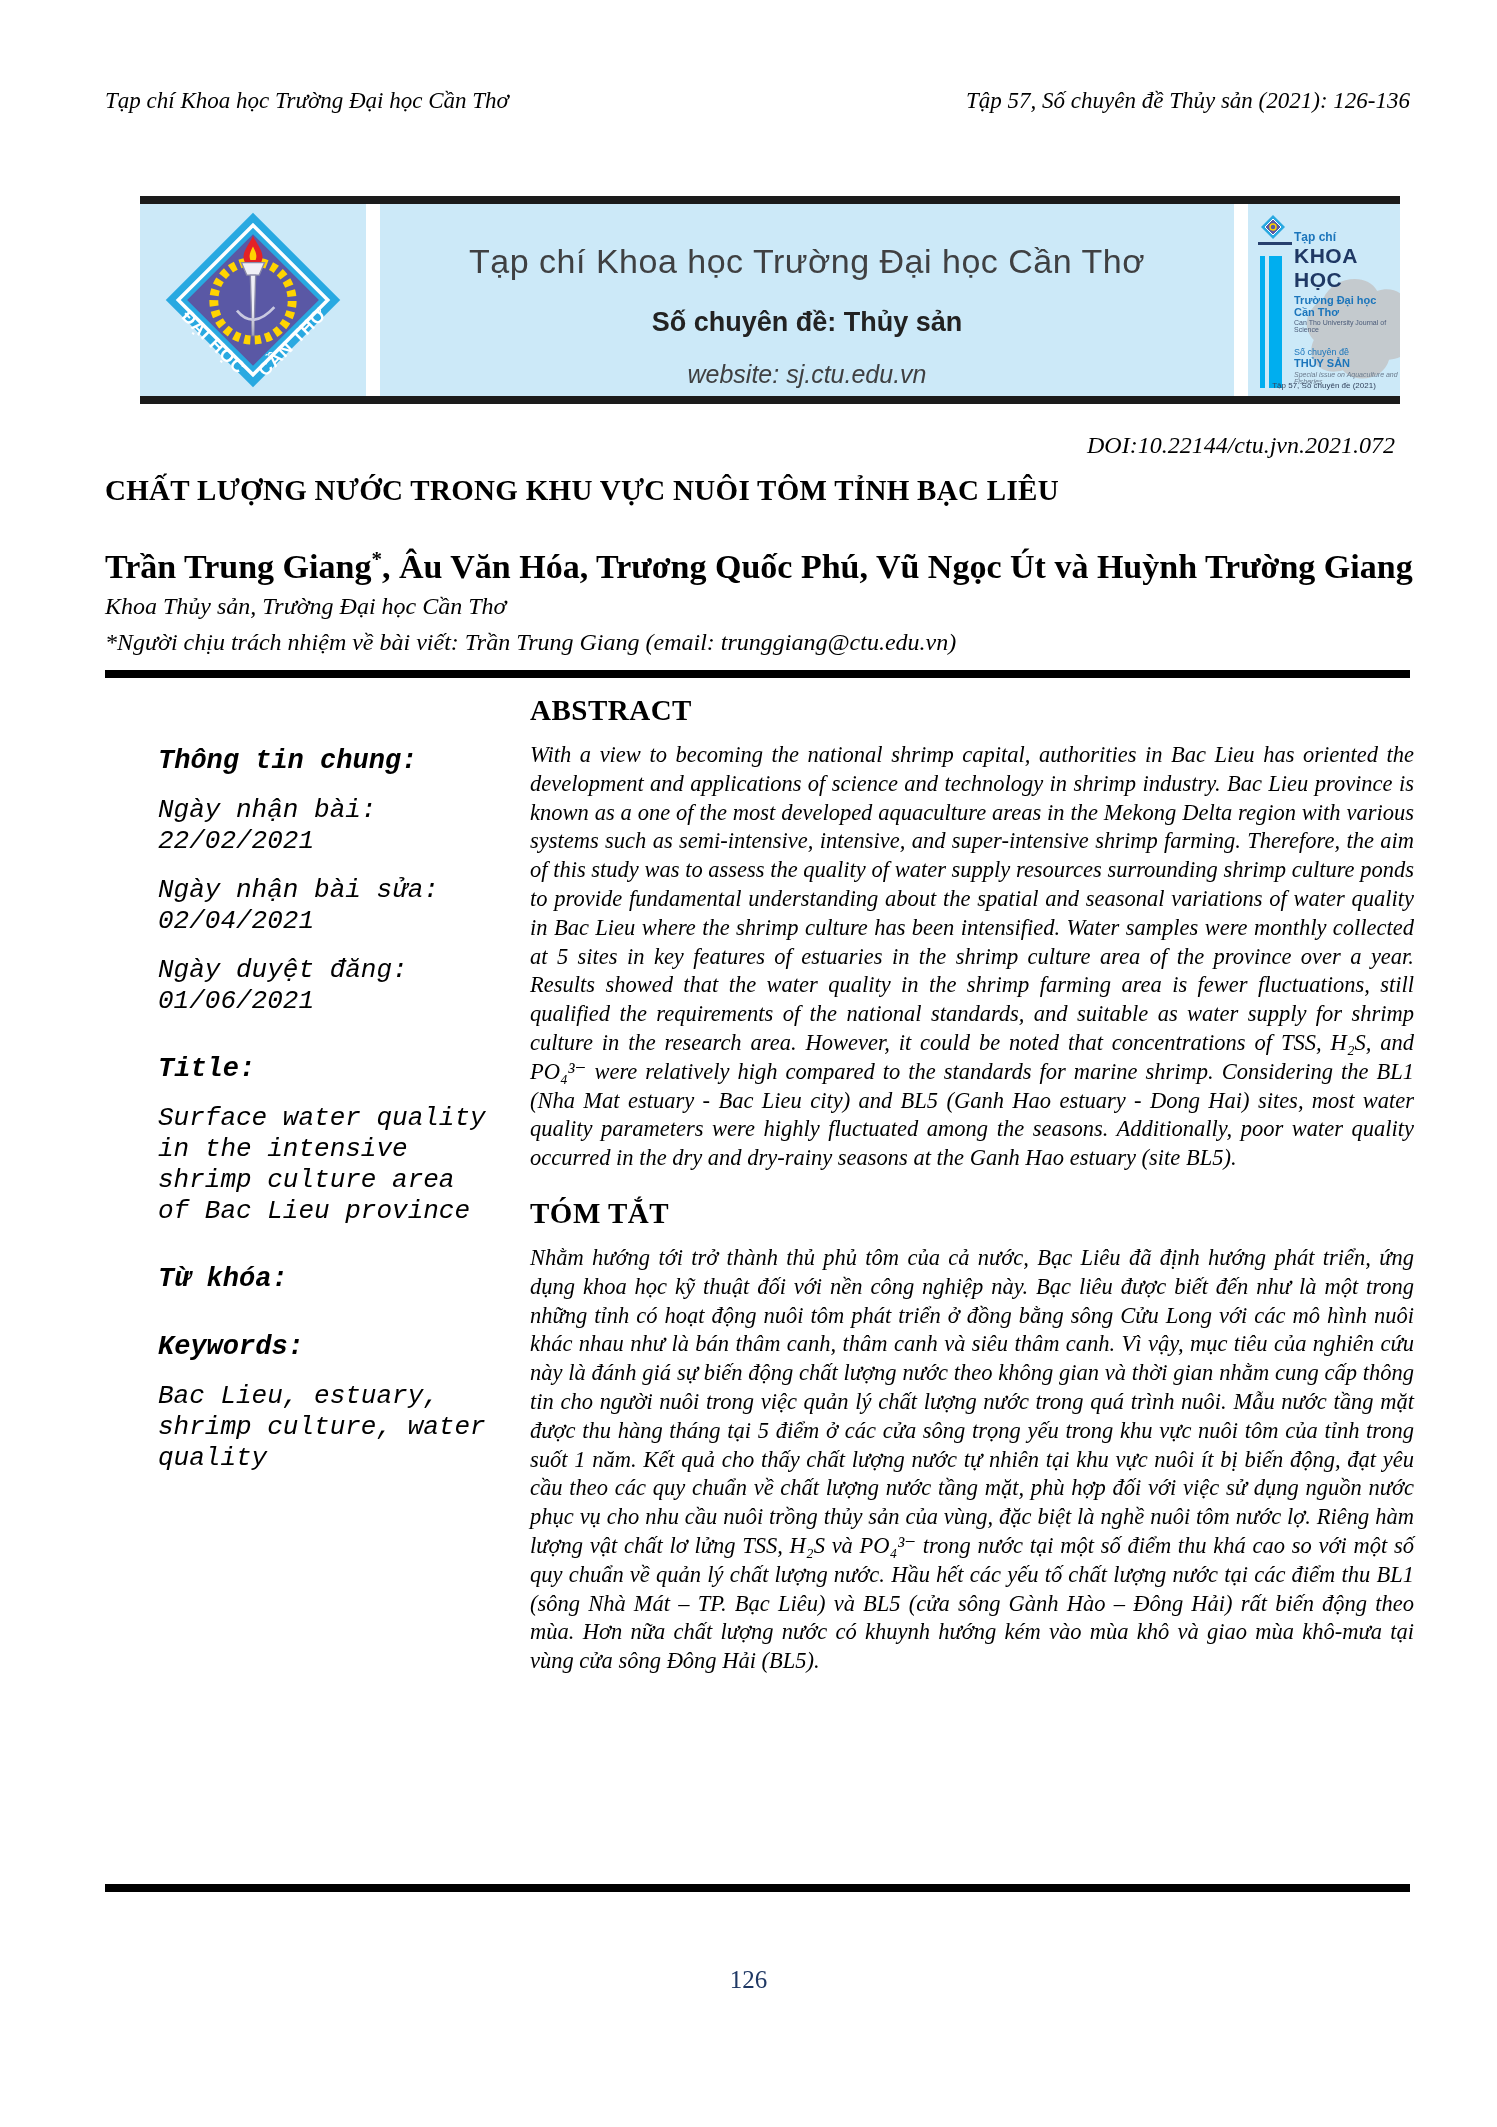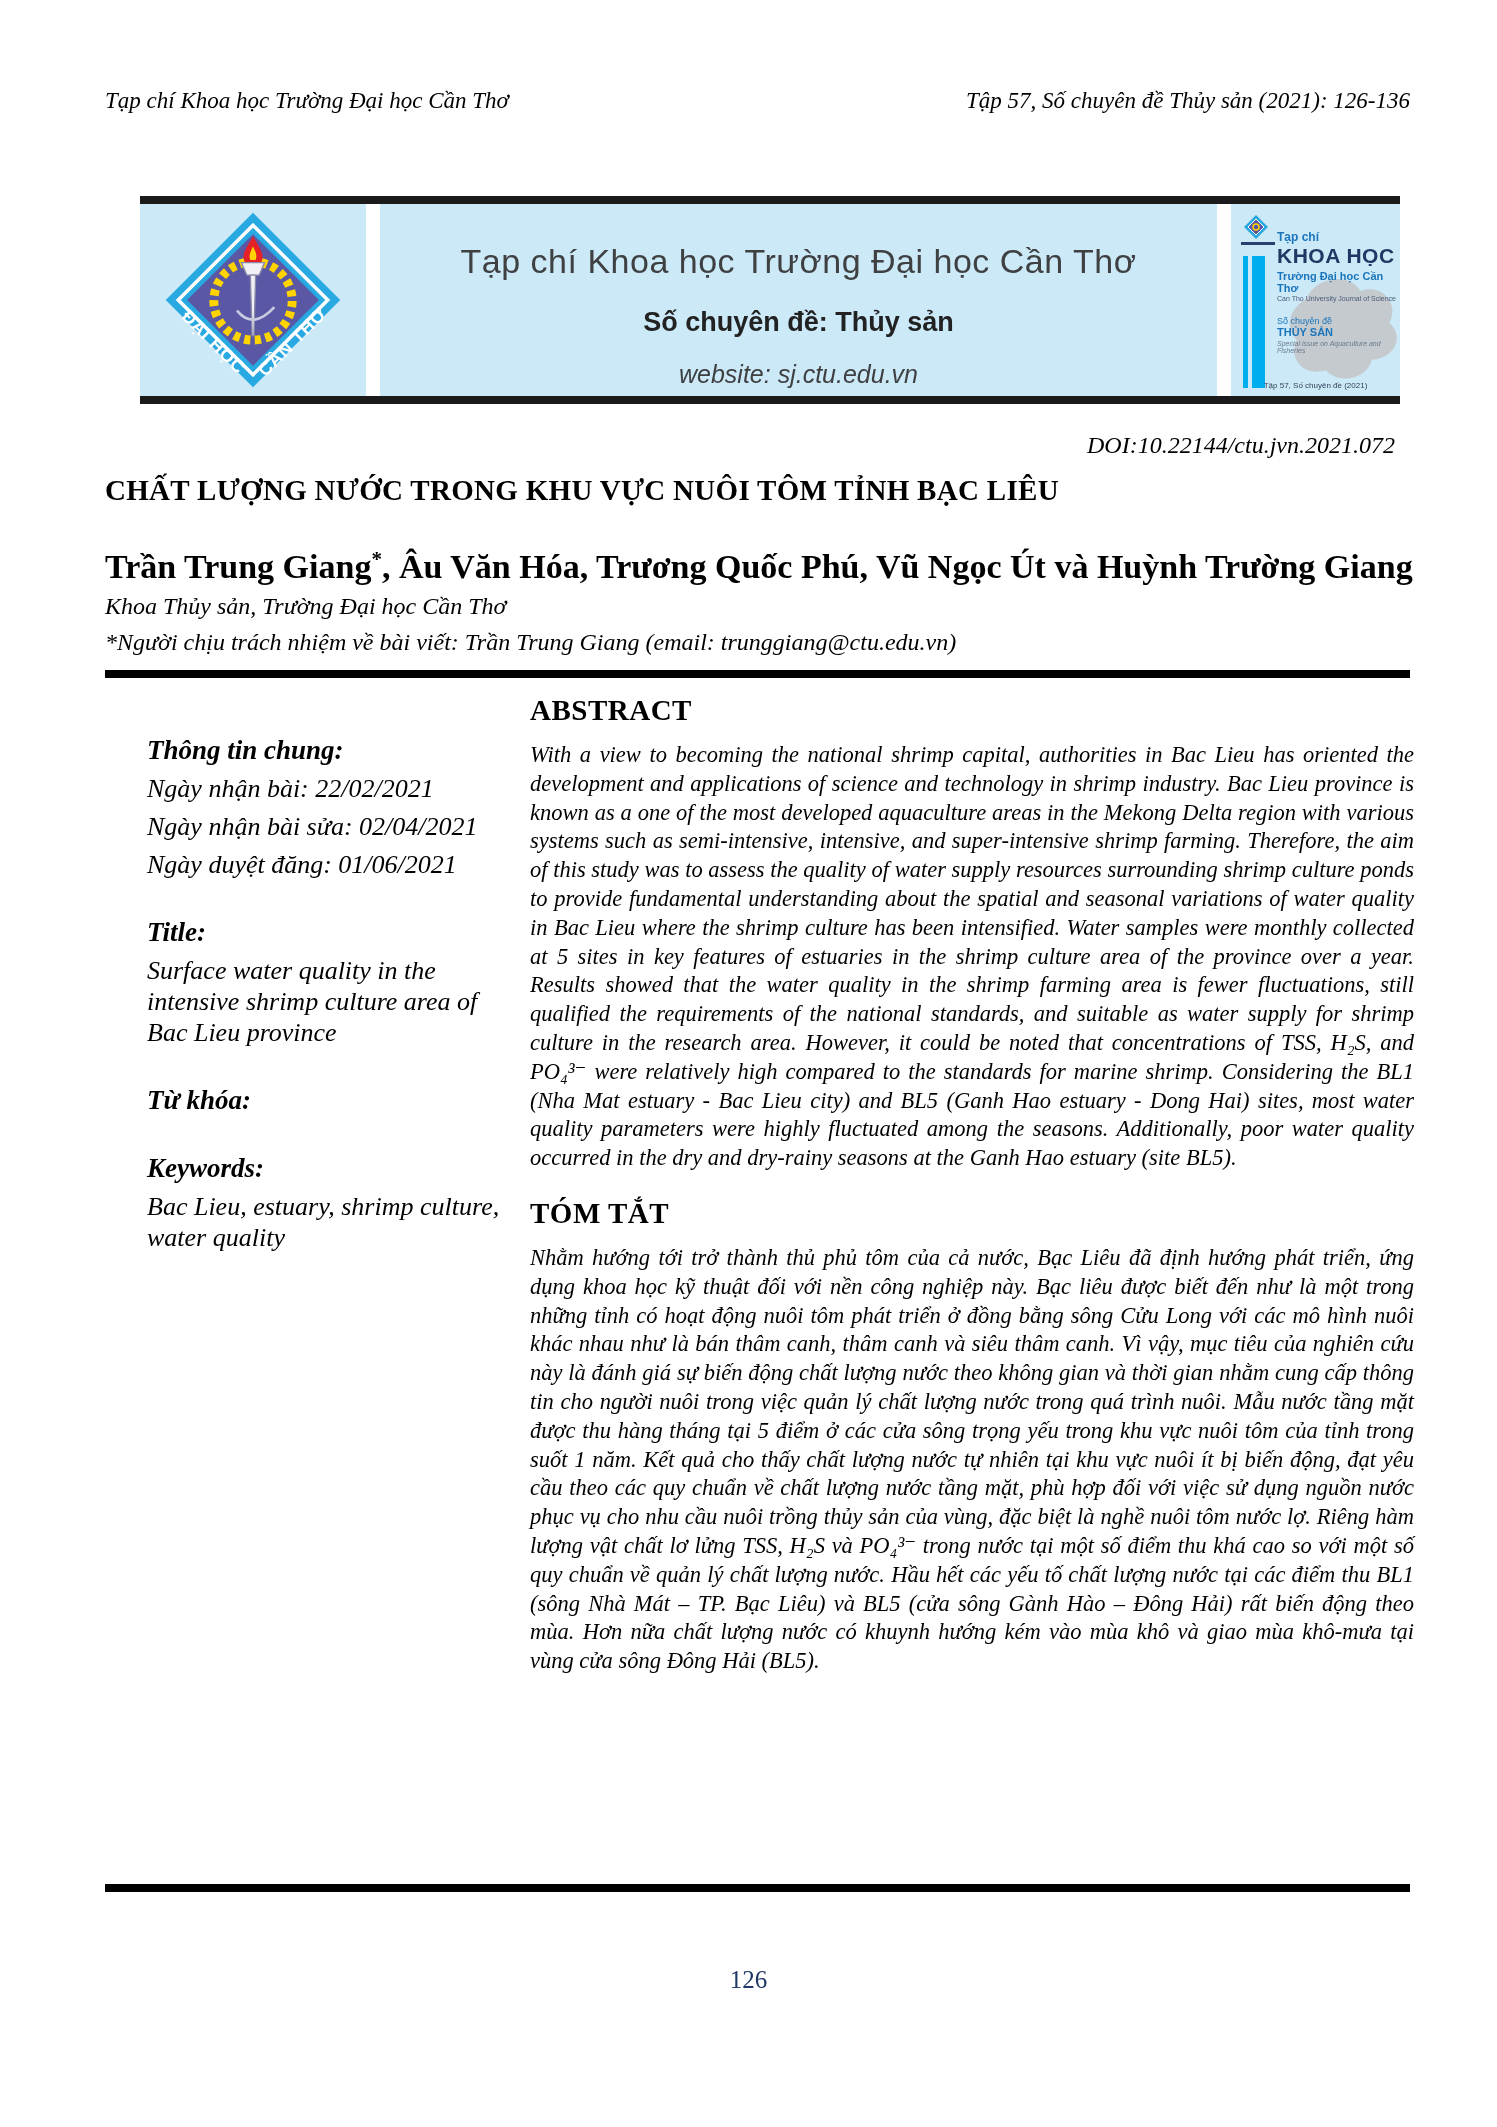--- a/index.html
+++ b/index.html
@@ -12,21 +12,21 @@
 
   
   .banner{position:absolute;top:196px;left:140px;width:1260px;height:208px;box-sizing:border-box;
           border-top:8px solid #1b1b1b;border-bottom:8px solid #1b1b1b;background:#fff;display:flex;}
   .banner-cell{background:#cce9f8;height:100%;}
   .logo-cell{width:226px;display:flex;align-items:center;justify-content:center;}
   .mid-cell{flex:1;margin:0 14px;text-align:center;font-family:"Liberation Sans","DejaVu Sans",sans-serif;}
   .banner-title{margin-top:38px;font-size:34px;line-height:38px;color:#3f4042;letter-spacing:0.5px;}
   .banner-subtitle{margin-top:28px;font-size:27px;line-height:29px;font-weight:bold;color:#222;}
   .banner-website{margin-top:24px;font-size:25px;line-height:26px;font-style:italic;color:#3f4042;}
-  .cover-cell{width:169px;position:relative;overflow:hidden;}
+  .cover-cell{width:152px;position:relative;overflow:hidden;}
 
   
   .cover-logo{position:absolute;top:10px;left:12px;}
   .cover-microbar{position:absolute;top:38px;left:10px;width:34px;height:3px;background:#27406e;}
   .stripe{position:absolute;top:52px;bottom:8px;background:#00aeef;}
   .stripe-a{left:12px;width:5px;}
   .stripe-b{left:21px;width:13px;}
   .cover-map{position:absolute;left:42px;top:58px;}
   .cover-text{position:absolute;left:46px;top:26px;z-index:2;text-align:left;
               font-family:"Liberation Sans","DejaVu Sans",sans-serif;}
@@ -51,21 +51,21 @@
 
   .divider{position:absolute;left:105px;width:1305px;height:8px;background:#000;}
   .divider-top{top:670px;}
   .divider-bottom{top:1884px;}
 
   
   .info-col{position:absolute;top:728px;left:140px;width:375px;font-style:italic;
             font-size:26px;line-height:31px;}
   .info-heading{font-weight:bold;font-size:27px;margin:0;}
   .info-block{margin-bottom:37px;}
-  .info-block p{margin:7px;}
+  .info-block p{margin:18px;font-family:Liberation Mono, monospace;}
 
   
   .abstract-col{position:absolute;top:694px;left:530px;width:884px;}
   .abs-heading{font-size:29px;font-weight:bold;margin:0 0 14px 0;letter-spacing:0.5px;}
   .abs-heading.tt{margin-top:24px;}
   .abstract-col p{margin:0;text-align:justify;font-style:italic;font-size:22.5px;line-height:28.8px;}
 
   .page-number{position:absolute;top:1966px;left:0;width:100%;text-align:center;
                font-size:25px;color:#1f3864;}
 </style>

